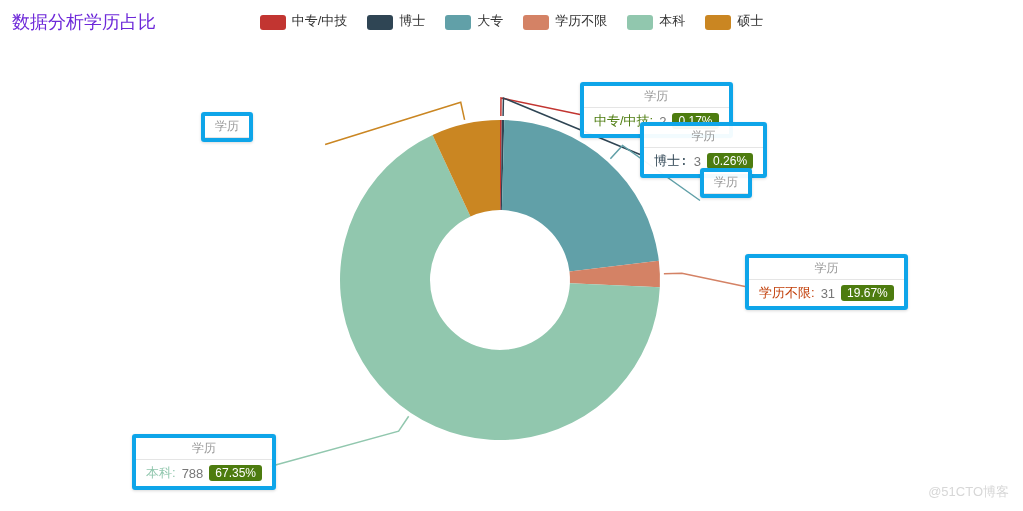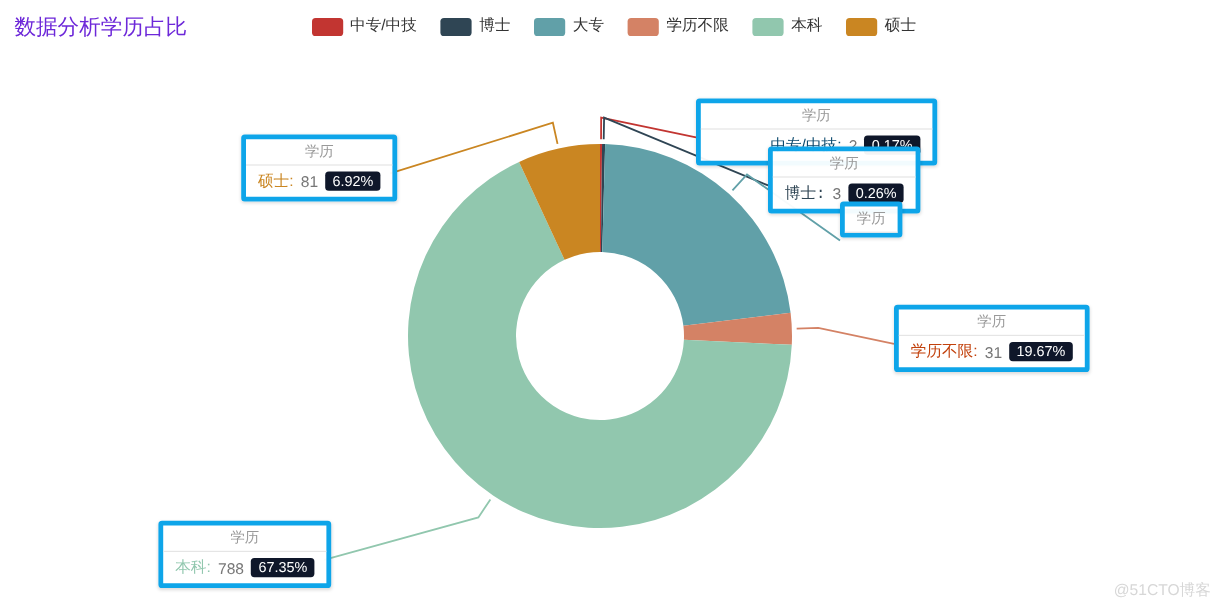--- a/index.html
+++ b/index.html
@@ -6,21 +6,21 @@
   .title{position:absolute;left:12px;top:10px;font-size:18px;font-weight:400;color:#6d28d9}
   .legend{position:absolute;top:12px;left:0;right:0;text-align:center;font-size:13px;color:#333}
   .legend-item{display:inline-flex;align-items:flex-end;margin:0 10px;cursor:pointer}
   .legend-swatch{width:26px;height:15px;border-radius:3px;margin-right:6px;display:inline-block}
   .chart-wrap{position:absolute;left:0;top:0;width:1023px;height:511px}
   .label-box{position:absolute;background:rgba(255,255,255,.95);border:4px solid #0ea5e9;border-radius:3px;box-shadow:0 1px 3px rgba(0,0,0,.15);font-size:13px;white-space:nowrap}
   .label-header{text-align:center;color:#999;font-size:12px;border-bottom:1px solid #e5e5e5;padding:2px 10px}
   .label-body{padding:4px 10px;display:flex;align-items:center;gap:6px}
   .label-name{font-weight:500}
   .label-val{color:#777}
-  .label-pct{background:#0f172a;color:#fff;border-radius:3px;padding:1px 6px;font-size:12px}
+  .label-pct{background:#4d7c0f;color:#fff;border-radius:3px;padding:1px 6px;font-size:12px}
   .watermark{position:absolute;right:14px;bottom:10px;color:#d7d7d7;font-size:13px}
 </style>
 </head>
 <body>
 
 <div class="title">数据分析学历占比</div>
 
 <div class="legend" id="legend"><span class="legend-item">
       <span class="legend-swatch" style="background: rgb(194, 53, 49);"></span>
       <span>中专/中技</span>
@@ -55,21 +55,21 @@
       <polyline points="663.8841364577387,273.8364119620719 681.8714197274905,273.15992059205536 745,286.5" fill="none" stroke="#d48265" stroke-width="1.5"></polyline>
       <polyline points="408.657768974464,416.2079176526739 398.6324021545881,431.15756715113815 270.03125,466.5" fill="none" stroke="#91c7ae" stroke-width="1.5"></polyline>
       <polyline points="464.6113917300798,119.86366307199938 460.7272761882593,102.28772365307248 325.125,144.5" fill="none" stroke="#ca8622" stroke-width="1.5"></polyline>
     </svg>
 </div>
 
 <div id="labels-layer">
     <div class="label-box" style="top: 82px; left: 580px;">
       <div class="label-header">学历</div>
       <div class="label-body">
-        <span class="label-name" style="color: #0c4a6e; margin-left: 48px;">中专/中技:</span>
+        <span class="label-name" style="color: #4d7c0f;">中专/中技:</span>
         <span class="label-val">2</span>
         <span class="label-pct">0.17%</span>
       </div>
     </div>
     <div class="label-box" style="top: 122px; left: 640px;">
       <div class="label-header">学历</div>
       <div class="label-body">
         <span class="label-name" style="color: rgb(47, 69, 84); font-family: Liberation Mono, monospace;">博士:</span>
         <span class="label-val">3</span>
         <span class="label-pct">0.26%</span>
@@ -89,21 +89,16 @@
     <div class="label-box" style="top: 434px; left: 132px;">
       <div class="label-header">学历</div>
       <div class="label-body">
         <span class="label-name" style="color: rgb(145, 199, 174);">本科:</span>
         <span class="label-val">788</span>
         <span class="label-pct">67.35%</span>
       </div>
     </div>
     <div class="label-box" style="top: 112px; left: 201px;">
       <div class="label-header">学历</div>
-      <div class="label-body">
-        <span class="label-name" style="color: rgb(202, 134, 34);">硕士:</span>
-        <span class="label-val">81</span>
-        <span class="label-pct">6.92%</span>
-      </div>
     </div>
   </div>
 
 <div class="watermark">@51CTO博客</div>
 
 </body></html>

